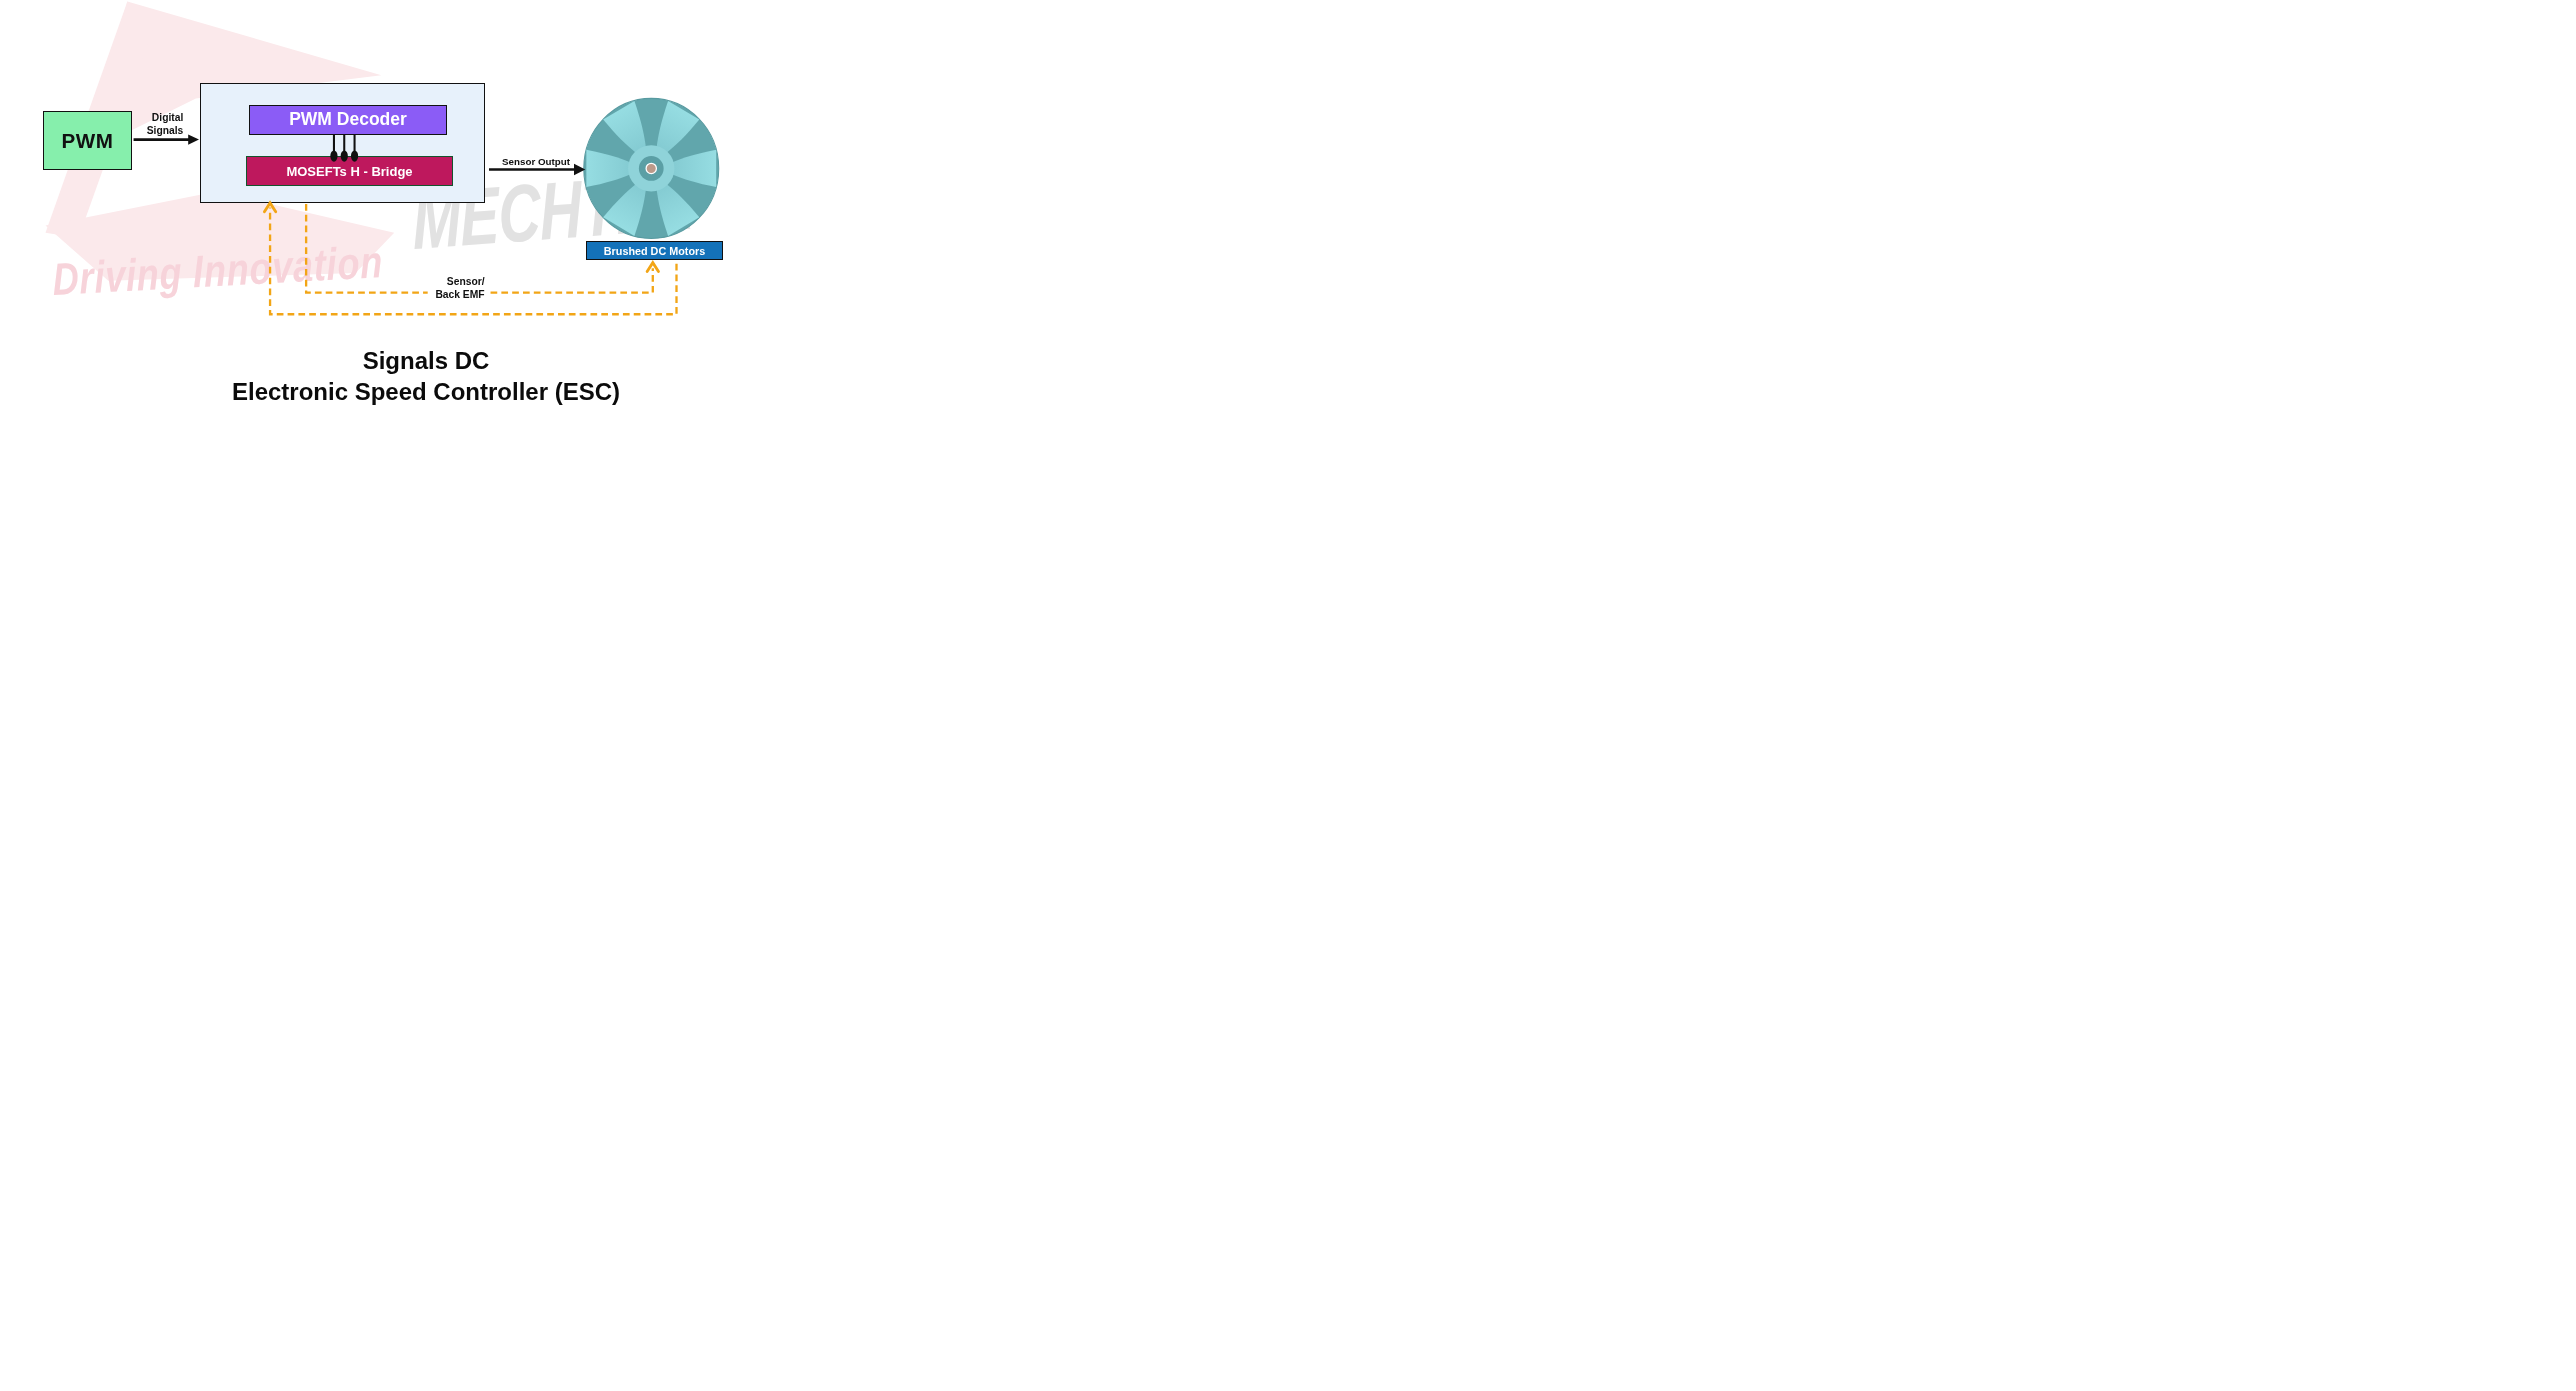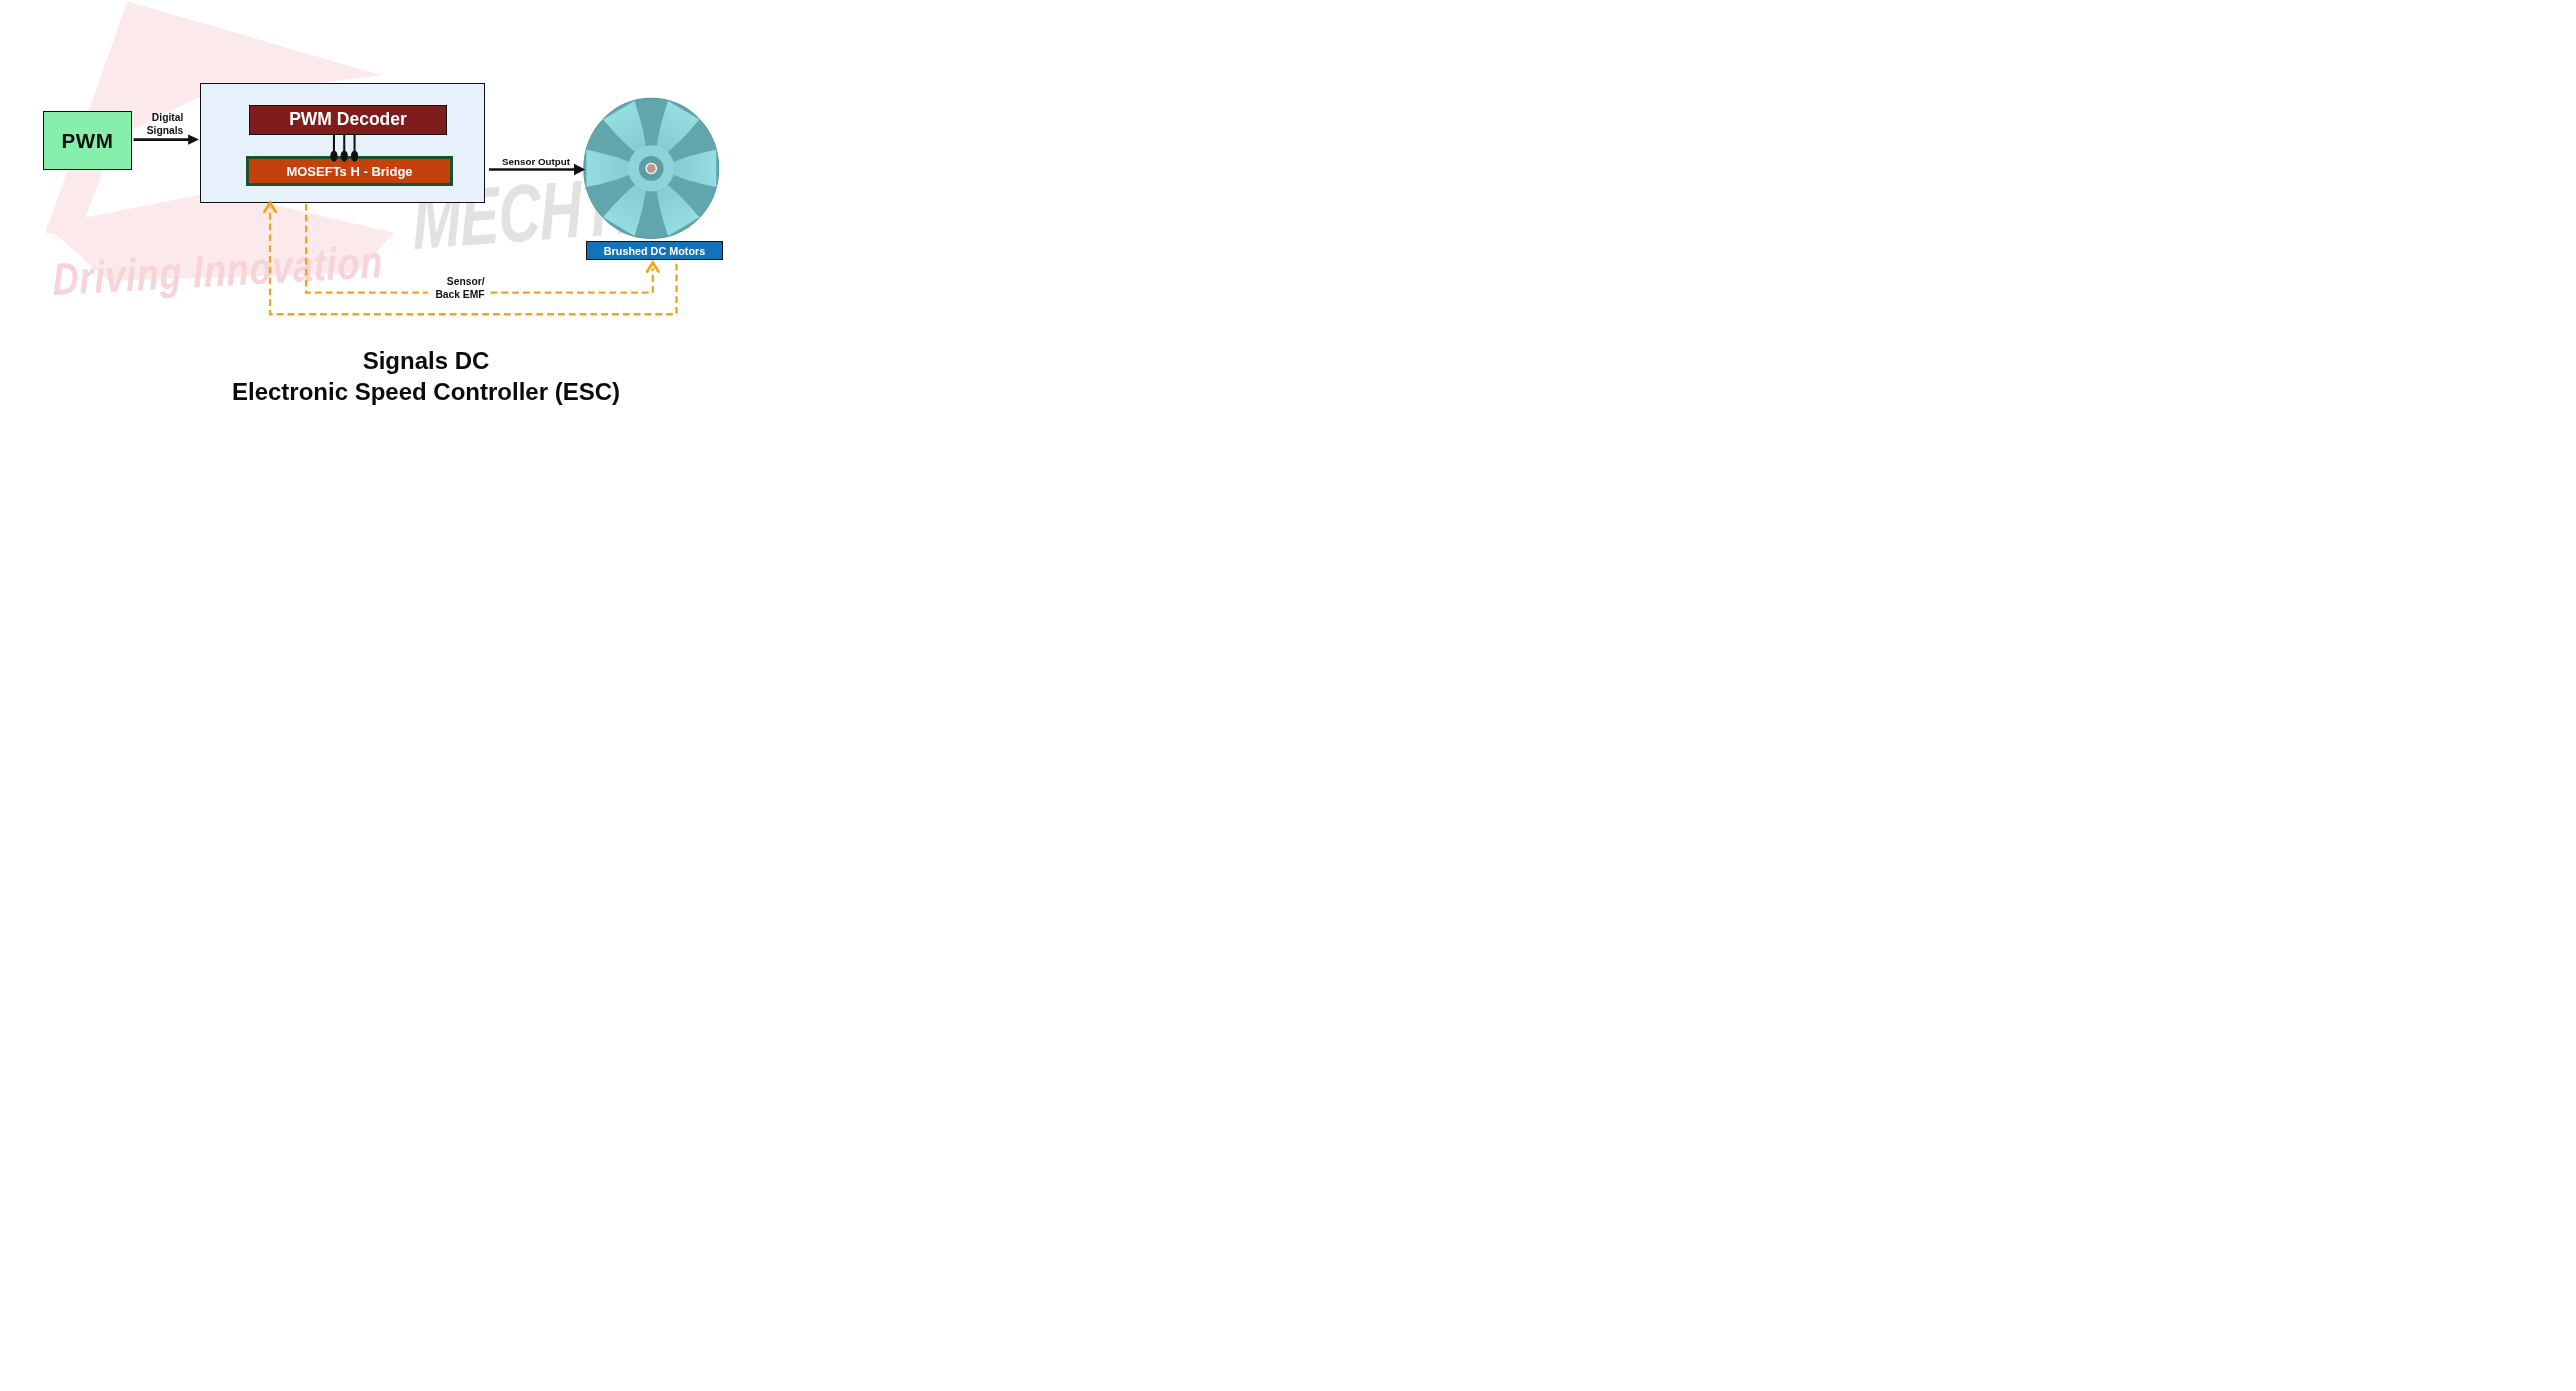--- a/index.html
+++ b/index.html
@@ -19,23 +19,23 @@
     position:absolute;left:52px;top:257px;z-index:1;
     font-size:45px;font-weight:700;font-style:italic;line-height:1;
     color:#f7d3da;white-space:nowrap;letter-spacing:1px;
     transform:scaleX(0.80) rotate(-2.5deg);transform-origin:left top;
   }
   
   .box{position:absolute;box-sizing:border-box;z-index:10;display:flex;align-items:center;justify-content:center;}
   .pwm-box{left:43px;top:111px;width:89px;height:59px;background:#86efac;border:1.5px solid #111;
            font-size:20.6px;font-weight:800;color:#111;letter-spacing:0.5px;text-align:right;}
   .esc-box{left:200px;top:83px;width:285px;height:120px;background:#e7f1fb;border:1.5px solid #111;}
-  .decoder-box{left:48px;top:20.6px;width:198px;height:30px;background:#7f1d1d;border:1px solid #111;
+  .decoder-box{left:48px;top:20.6px;width:198px;height:30px;background:#8b5cf6;border:1px solid #111;
            font-size:17.5px;font-weight:700;color:#fff;}
-  .hbridge-box{left:45px;top:72px;width:207px;height:30px;background:#c2410c;border:3px solid #14532d;
+  .hbridge-box{left:45px;top:72px;width:207px;height:30px;background:#be185d;border:1px solid #14532d;
            font-size:13px;font-weight:700;color:#fff;}
   .motors-box{left:586px;top:241px;width:137px;height:19px;background:#1472b9;border:1.5px solid #111;
            font-size:10.8px;font-weight:700;color:#fff;}
   
   .lbl{position:absolute;z-index:10;color:#111;font-weight:700;text-align:right;white-space:nowrap;}
   .digital-lbl{left:165px;top:112px;transform:translateX(-50%);font-size:10.3px;line-height:1.25;}
   .motor-output-lbl{left:536px;top:156px;transform:translateX(-50%);font-size:9.8px;}
   .sensor-lbl{left:460px;top:275px;transform:translateX(-50%);font-size:10.3px;line-height:1.3;}
   .title{
     position:absolute;left:426px;top:346px;transform:translateX(-50%);z-index:10;

